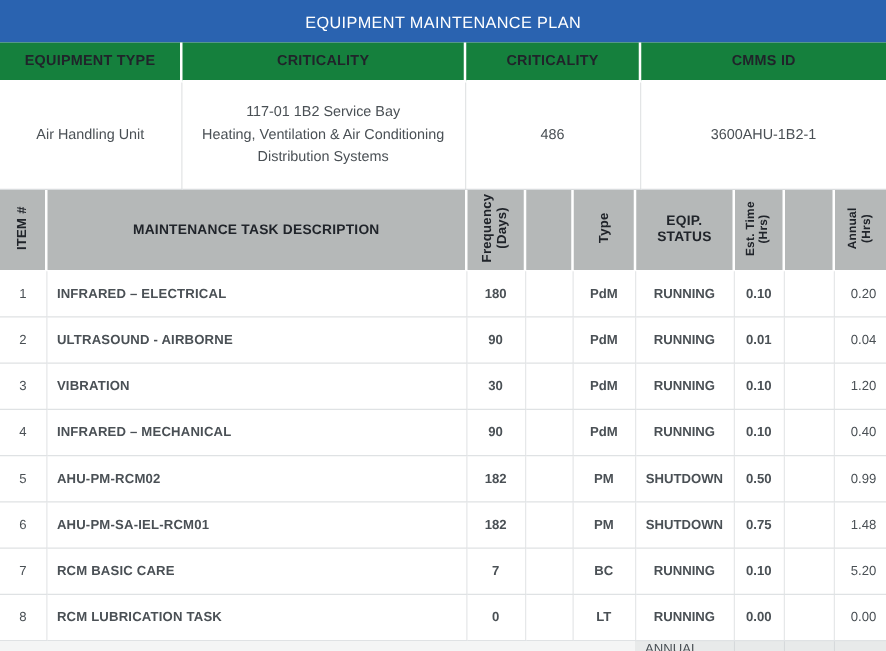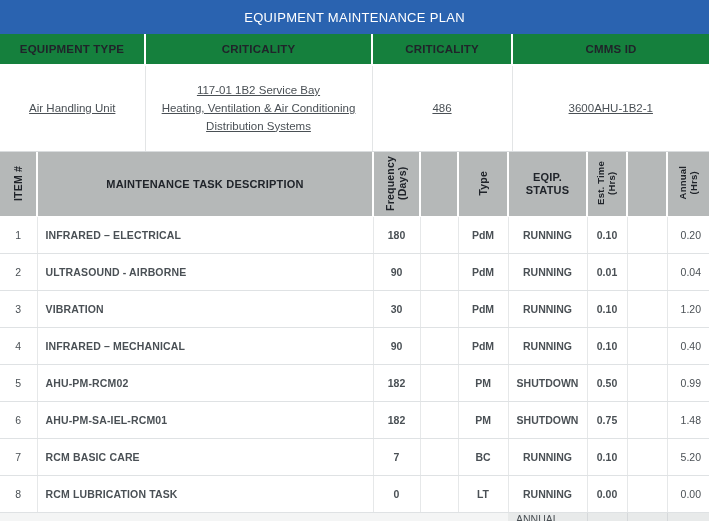--- a/index.html
+++ b/index.html
@@ -63,21 +63,20 @@
     font-size: 11.5px;
     color: #4a5055;
     height: 66px;
     text-align: center;
     vertical-align: middle;
     border-right: 1px solid #e3e5e6;
     border-bottom: 1px solid #d9dcde;
     line-height: 1.55;
     box-sizing: border-box;
     padding: 16px 6px;
-    text-decoration: underline;
   }
   .info-table td:last-child { border-right: none; border-radius: 11px; }
 
   .desc-lines span { display: block; }
 
   
   .task-table th {
     background: #b5b8b8;
     color: #20242a;
     border-right: 2px solid #ffffff;

